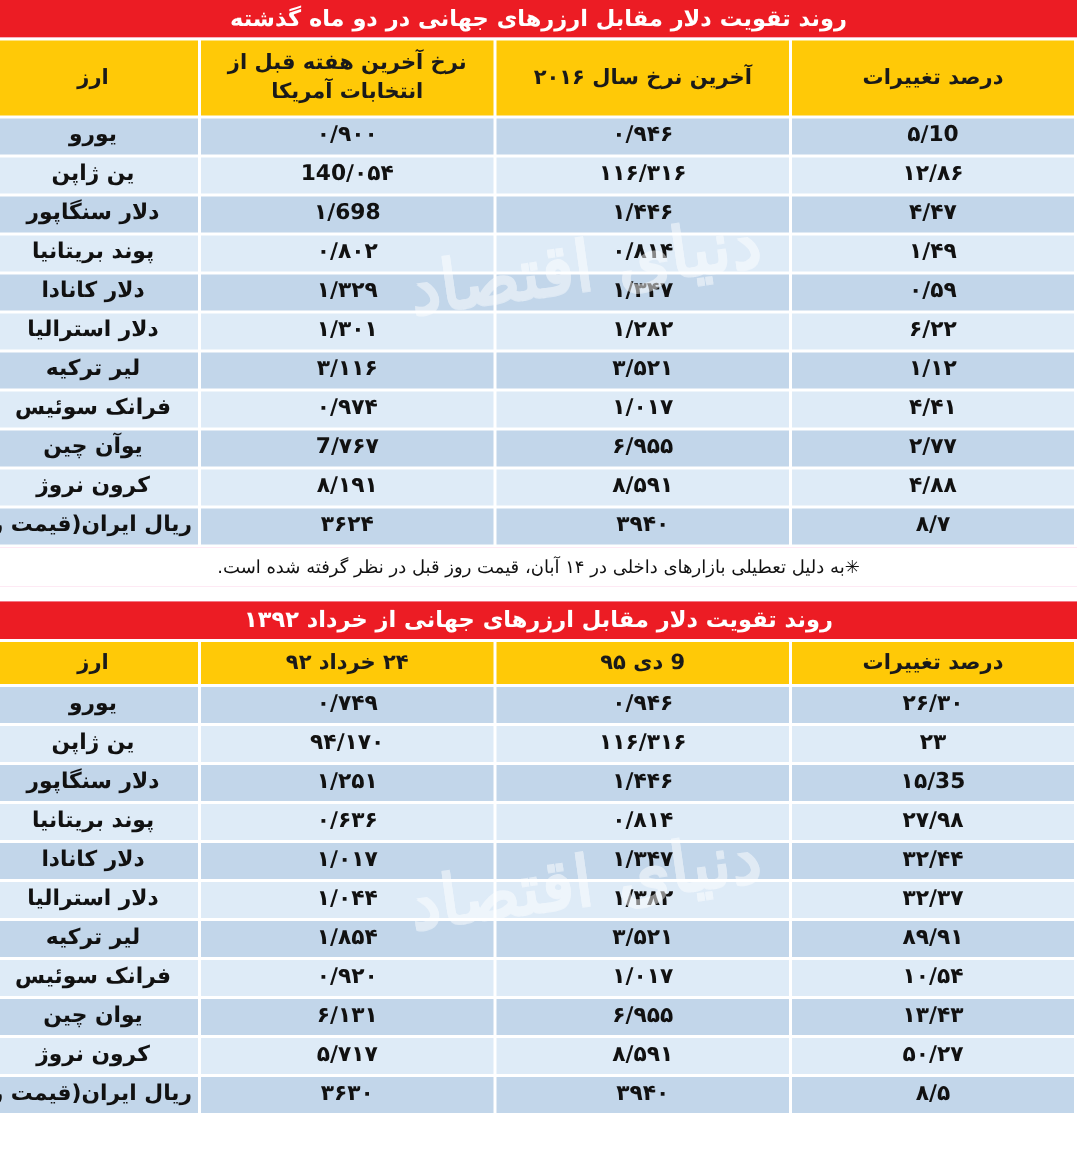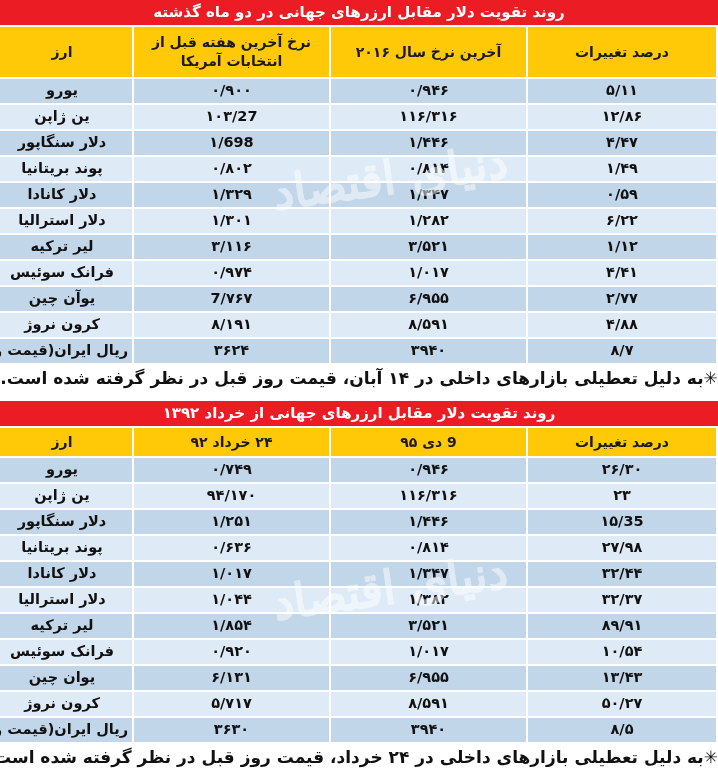--- a/index.html
+++ b/index.html
@@ -107,22 +107,22 @@
   td.cur {
     text-align: right;
     padding-right: 12px;
     font-size: 14px;
   }
 
   .tbl-note {
     background: #ffffff;
     color: #111111;
     text-align: center;
-    font-size: 17px;
-    font-weight: 700;
+    font-size: 12px;
+    font-weight: 400;
     line-height: 26px;
     height: 26px;
     white-space: nowrap;
     overflow: hidden;
   }
 
   .gap { height: 10px; background: #ffffff; }
 </style>
 </head>
 <body>
@@ -143,29 +143,29 @@
       <thead>
         <tr>
           <th>درصد تغییرات</th>
           <th>آخرین نرخ سال ۲۰۱۶</th>
           <th>نرخ آخرین هفته قبل از انتخابات آمریکا</th>
           <th>ارز</th>
         </tr>
       </thead>
       <tbody id="t1-body">
           <tr class="r-odd">
-            <td>۵/۱۱</td>
+            <td>۵/10</td>
             <td>۰/۹۴۶</td>
             <td>۰/۹۰۰</td>
             <td class="cur">یورو</td>
           </tr>
           <tr class="r-even">
             <td>۱۲/۸۶</td>
             <td>۱۱۶/۳۱۶</td>
-            <td>۱۰۳/27</td>
+            <td>140/۰۵۴</td>
             <td class="cur">ین ژاپن</td>
           </tr>
           <tr class="r-odd">
             <td>۴/۴۷</td>
             <td>۱/۴۴۶</td>
             <td>۱/698</td>
             <td class="cur">دلار سنگاپور</td>
           </tr>
           <tr class="r-even">
             <td>۱/۴۹</td>
@@ -305,19 +305,18 @@
           </tr>
           <tr class="r-odd">
             <td>۸/۵</td>
             <td>۳۹۴۰</td>
             <td>۳۶۳۰</td>
             <td class="cur">ریال ایران(قیمت روز)✳</td>
           </tr>
         </tbody>
     </table>
 
-    <div class="tbl-note">✳به دلیل تعطیلی بازارهای داخلی در ۲۴ خرداد، قیمت روز قبل در نظر گرفته شده است.</div>
   </div>
 
   <div class="watermark wm-1">دنیای اقتصاد</div>
   <div class="watermark wm-2">دنیای اقتصاد</div>
 
 </div>
 
 </body></html>

